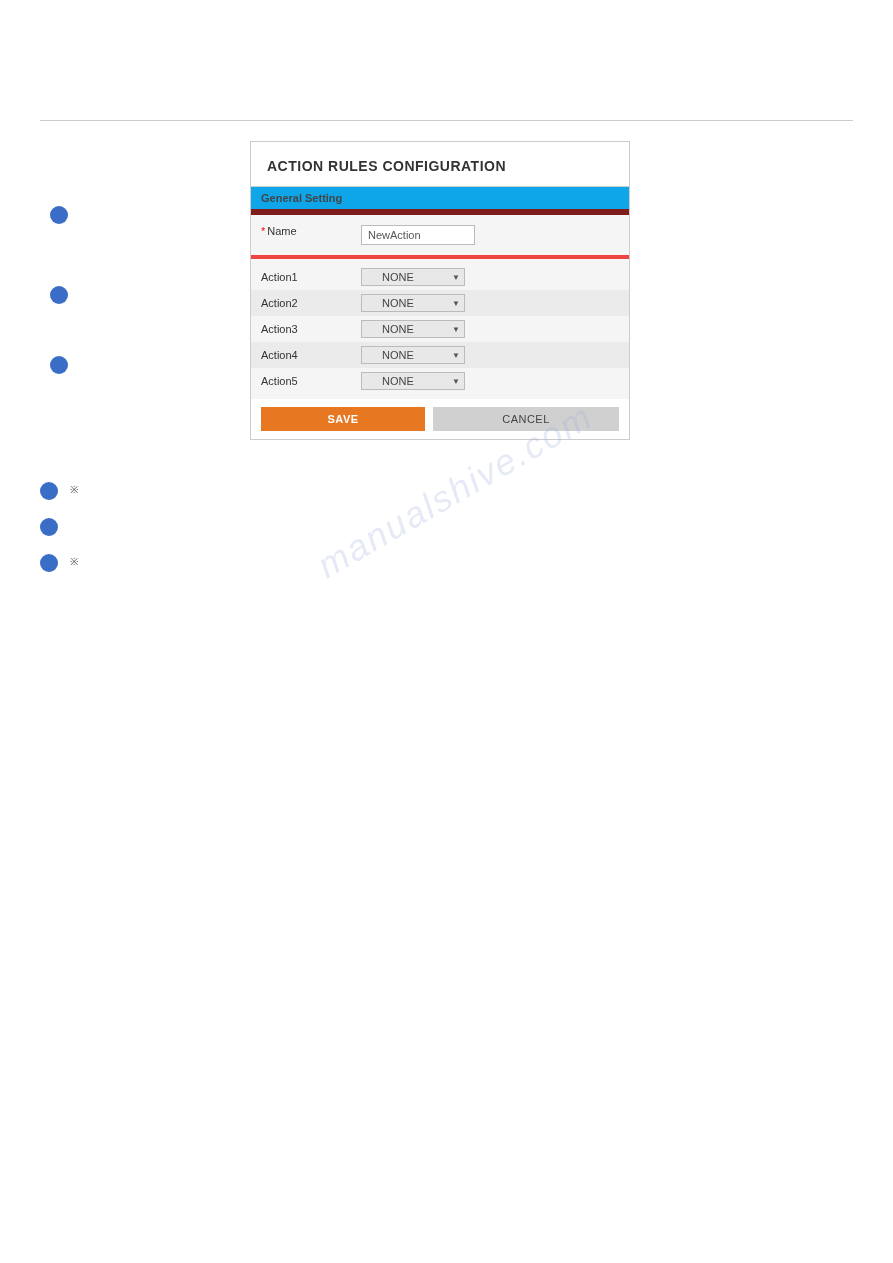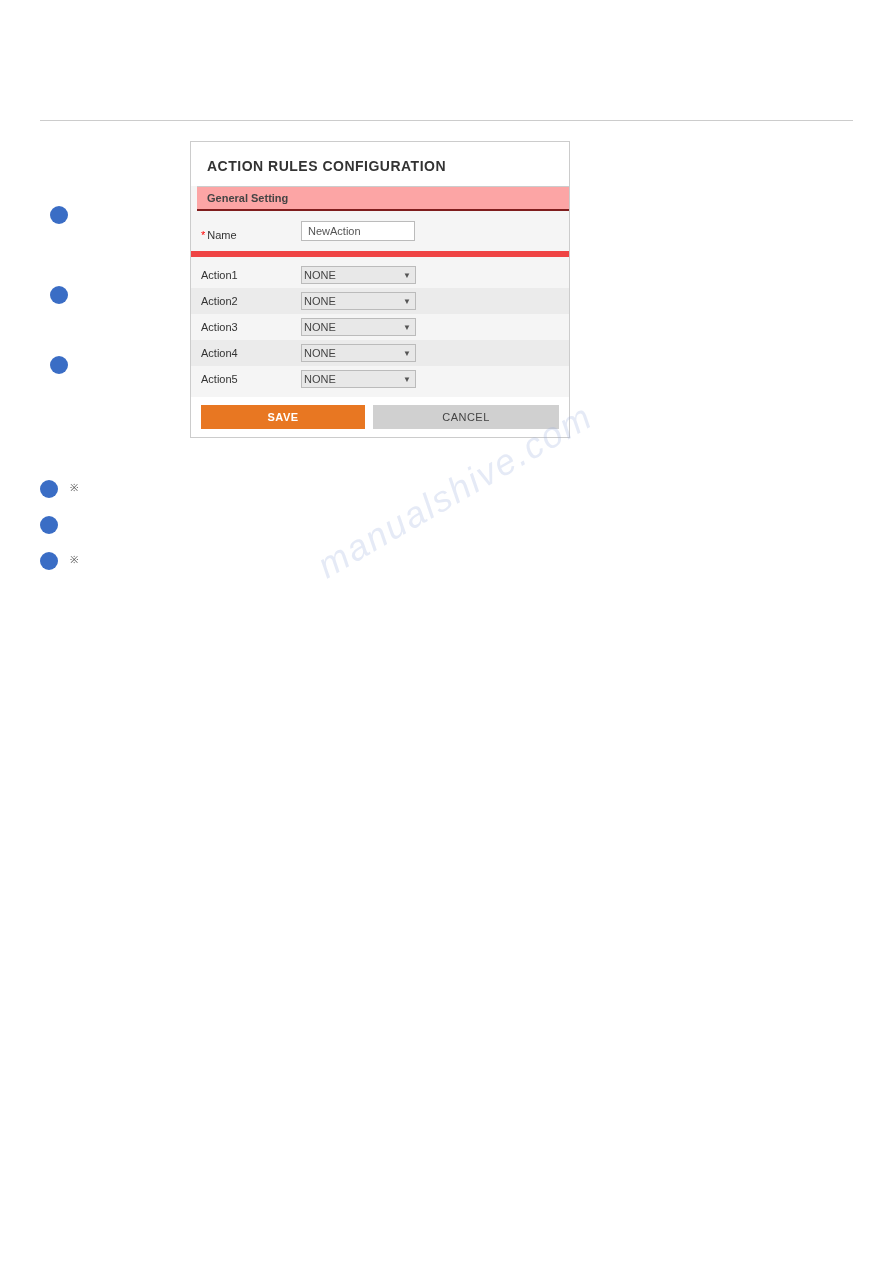--- a/index.html
+++ b/index.html
@@ -25,21 +25,20 @@
       border: none;
       border-top: 1px solid #ccc;
       margin: 120px 40px 0 40px;
     }
 
     
     .main-content {
       display: flex;
       padding: 20px 40px;
       position: relative;
-      flex-direction: column;
     }
 
     
     .annotation-area {
       width: 60px;
       position: relative;
       flex-shrink: 0;
     }
 
     .annotation-dot {
@@ -63,38 +62,37 @@
 
     .config-title {
       font-size: 14px;
       font-weight: bold;
       color: #333;
       padding: 16px 16px 12px 16px;
       letter-spacing: 0.5px;
     }
 
     .section-header {
-      background: #fca5a5;
+      background: #0ea5e9;
       padding: 5px 10px;
       font-size: 11px;
       font-weight: bold;
       color: #444;
       border-top: 1px solid #ccc;
-      border-bottom: 2px solid #7f1d1d;
-      margin-left: 6px;
+      border-bottom: 6px solid #7f1d1d;
     }
 
     .general-setting-section {
       background: #f5f5f5;
       padding: 0;
     }
 
     .name-row {
       display: flex;
-      align-items: flex-end;
+      align-items: flex-start;
       padding: 10px 10px;
       background: #f5f5f5;
     }
 
     .name-label {
       width: 100px;
       font-size: 11px;
       color: #333;
     }
 
@@ -108,21 +106,21 @@
       background: #fff;
       padding: 3px 6px;
       font-size: 11px;
       width: 114px;
       color: #555;
     }
 
     
     .actions-section {
       background: #f5f5f5;
-      border-top: 6px solid #ef4444;
+      border-top: 4px solid #ef4444;
       padding: 5px 0;
     }
 
     .action-row {
       display: flex;
       align-items: center;
       padding: 4px 10px;
       background: #f5f5f5;
     }
 
@@ -132,23 +130,23 @@
 
     .action-label {
       width: 100px;
       font-size: 11px;
       color: #333;
     }
 
     .action-select {
       border: 1px solid #bbb;
       background: #e8e8e8;
-      padding: 2px 2px;
-      font-size: 11px;
-      width: 115px;
+      padding: 2px 20px;
+      font-size: 11px;
+      width: 104px;
       color: #444;
       appearance: none;
       -webkit-appearance: none;
       cursor: pointer;
       position: relative;
     }
 
     .select-wrapper {
       position: relative;
       display: inline-block;

